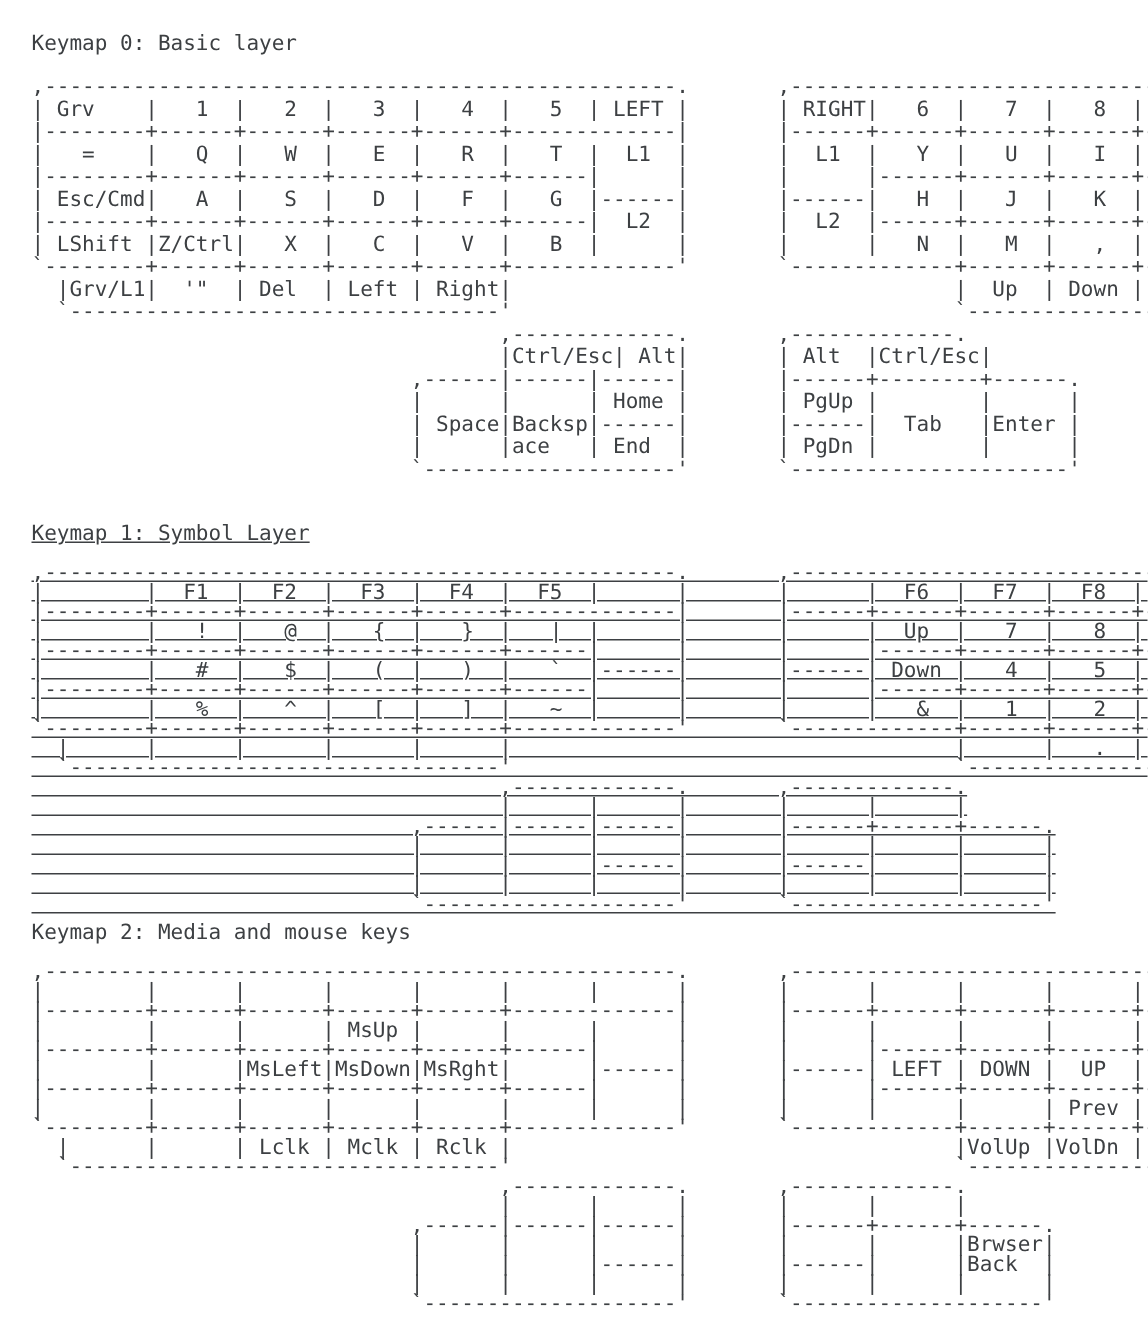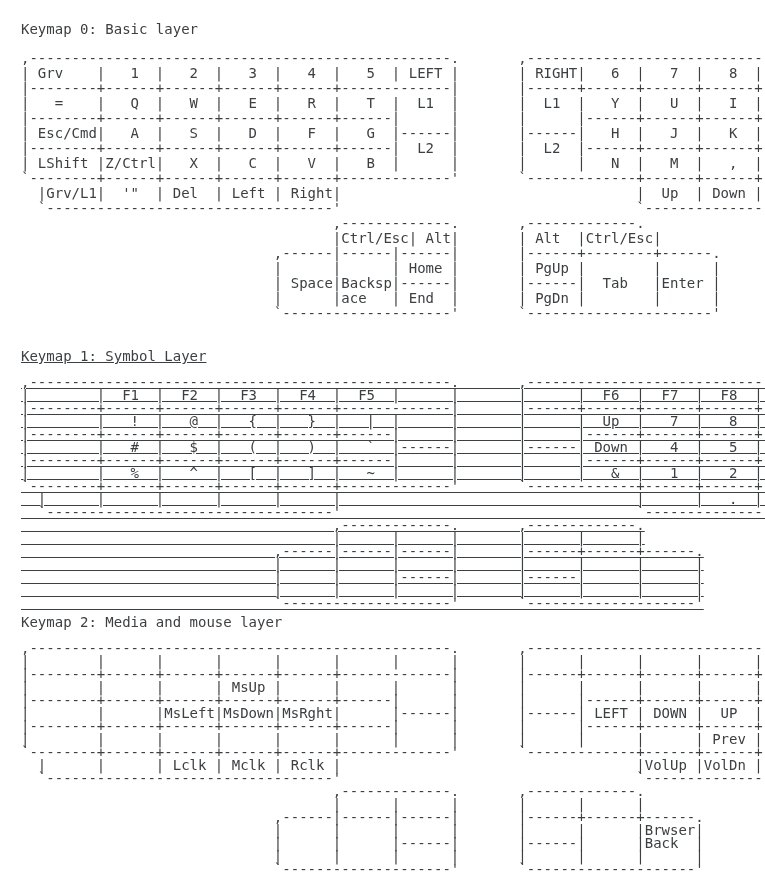--- a/index.html
+++ b/index.html
@@ -76,21 +76,21 @@
                                      ,-------------.       ,-------------.
                                      |      |      |       |      |      |
                               ,------|------|------|       |------+------+------.
                               |      |      |      |       |      |      |      |
                               |      |      |------|       |------|      |      |
                               |      |      |      |       |      |      |      |
                               `--------------------'       `--------------------'</pre>
   </section>
 
   <section class="section-2">
-    <pre class="title">Keymap 2: Media and mouse layer</pre>
+    <pre class="title">Keymap 2: Media and mouse keys</pre>
     <pre class="diagram">,--------------------------------------------------.       ,--------------------------------------------------.
 |        |      |      |      |      |      |      |       |      |      |      |      |      |      |        |
 |--------+------+------+------+------+-------------|       |------+------+------+------+------+------+--------|
 |        |      |      | MsUp |      |      |      |       |      |      |      |      |      |      |        |
 |--------+------+------+------+------+------|      |       |      |------+------+------+------+------+--------|
 |        |      |MsLeft|MsDown|MsRght|      |------|       |------| LEFT | DOWN |  UP  | RIGHT|      |  Play  |
 |--------+------+------+------+------+------|      |       |      |------+------+------+------+------+--------|
 |        |      |      |      |      |      |      |       |      |      |      | Prev | Next |      |        |
 `--------+------+------+------+------+-------------'       `-------------+------+------+------+------+--------'
   |      |      | Lclk | Mclk | Rclk |                                   |VolUp |VolDn | Mute |      |      |

